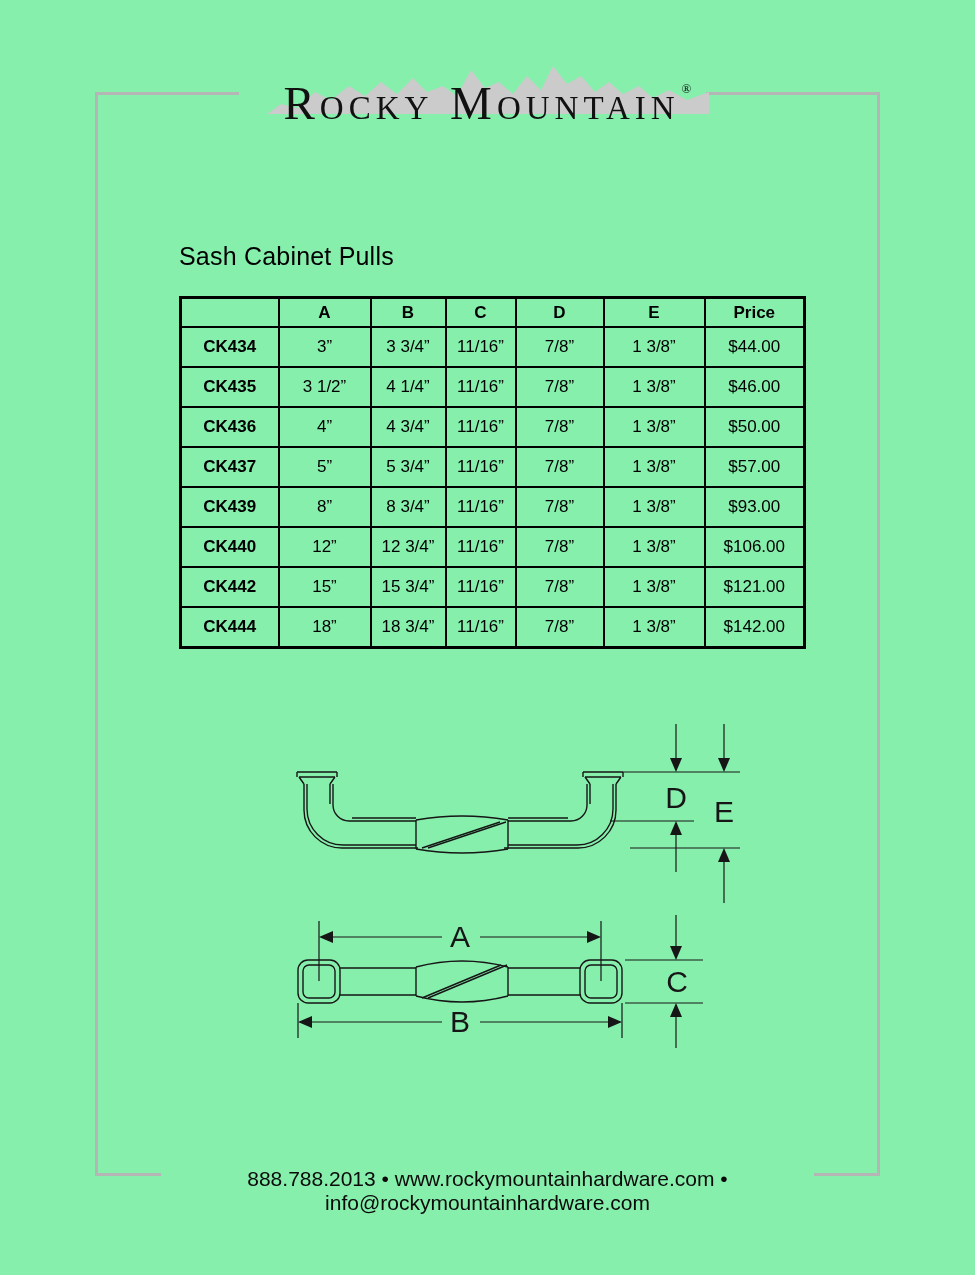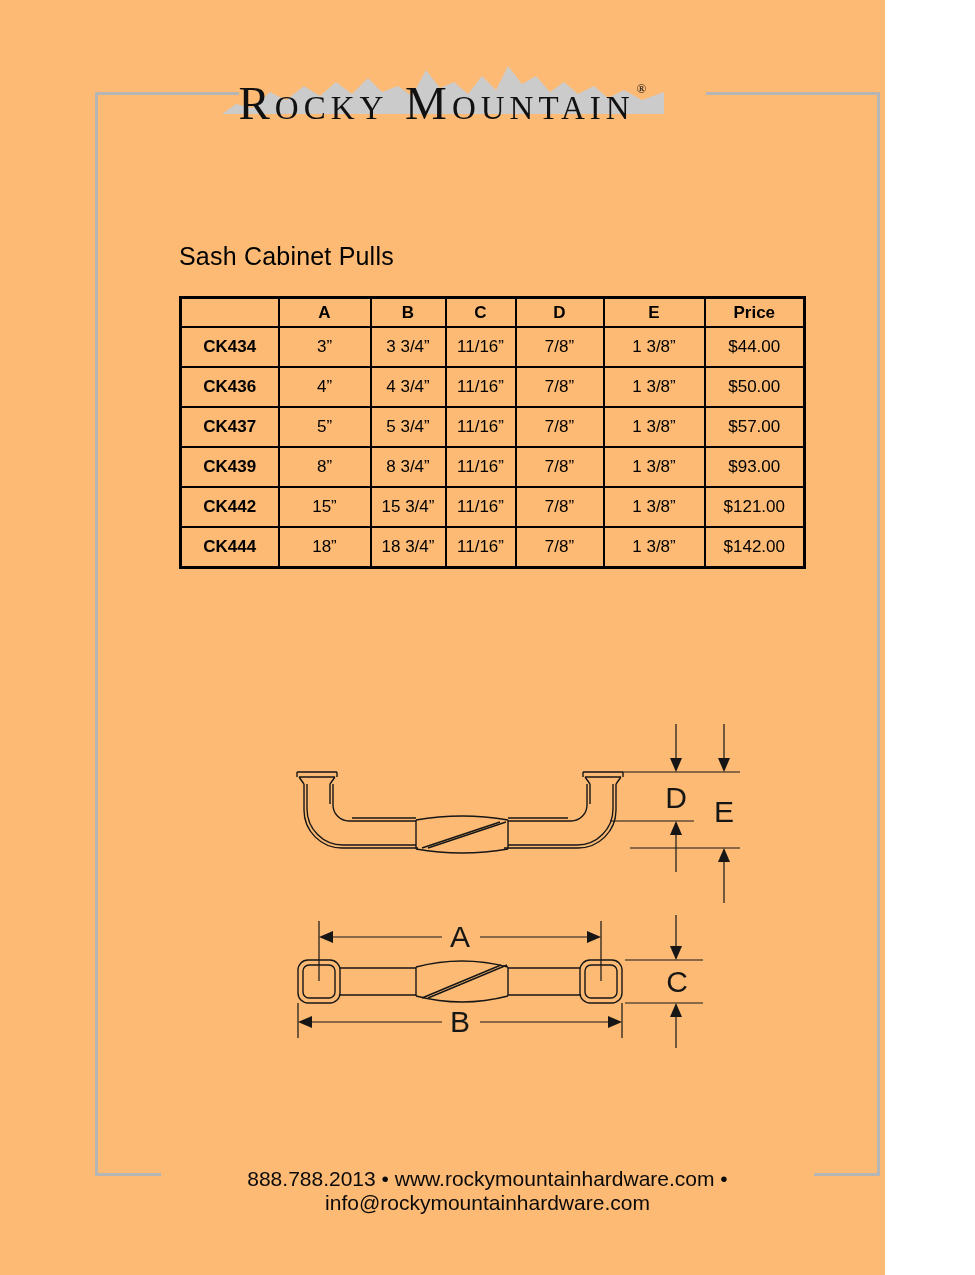--- a/index.html
+++ b/index.html
@@ -1,20 +1,20 @@
 <!DOCTYPE html>
 <html><head>
 <meta charset="utf-8">
 <style>
   html, body { margin: 0; padding: 0; background: #ffffff; }
   .page {
     position: relative;
-    width: 885px;
+    width: 975px;
     height: 1275px;
-    background: #fdba74;
+    background: #86efac;
     font-family: "Liberation Sans", sans-serif;
     color: #000;
     overflow: hidden;
   }
 
   
   .frame { position: absolute; background: #b5b5b5; }
   .frame-left   { left: 95px;  top: 92px;  width: 3px;  height: 1084px; }
   .frame-right  { left: 877px; top: 92px;  width: 3px;  height: 1084px; }
   .frame-top-l  { left: 95px;  top: 92px;  width: 144px; height: 3px; }
@@ -126,20 +126,29 @@
       <tr>
         <td class="model">CK434</td>
         <td>3”</td>
         <td>3 3/4”</td>
         <td>11/16”</td>
         <td>7/8”</td>
         <td>1 3/8”</td>
         <td>$44.00</td>
       </tr>
       <tr>
+        <td class="model">CK435</td>
+        <td>3 1/2”</td>
+        <td>4 1/4”</td>
+        <td>11/16”</td>
+        <td>7/8”</td>
+        <td>1 3/8”</td>
+        <td>$46.00</td>
+      </tr>
+      <tr>
         <td class="model">CK436</td>
         <td>4”</td>
         <td>4 3/4”</td>
         <td>11/16”</td>
         <td>7/8”</td>
         <td>1 3/8”</td>
         <td>$50.00</td>
       </tr>
       <tr>
         <td class="model">CK437</td>
@@ -151,20 +160,29 @@
         <td>$57.00</td>
       </tr>
       <tr>
         <td class="model">CK439</td>
         <td>8”</td>
         <td>8 3/4”</td>
         <td>11/16”</td>
         <td>7/8”</td>
         <td>1 3/8”</td>
         <td>$93.00</td>
+      </tr>
+      <tr>
+        <td class="model">CK440</td>
+        <td>12”</td>
+        <td>12 3/4”</td>
+        <td>11/16”</td>
+        <td>7/8”</td>
+        <td>1 3/8”</td>
+        <td>$106.00</td>
       </tr>
       <tr>
         <td class="model">CK442</td>
         <td>15”</td>
         <td>15 3/4”</td>
         <td>11/16”</td>
         <td>7/8”</td>
         <td>1 3/8”</td>
         <td>$121.00</td>
       </tr>

